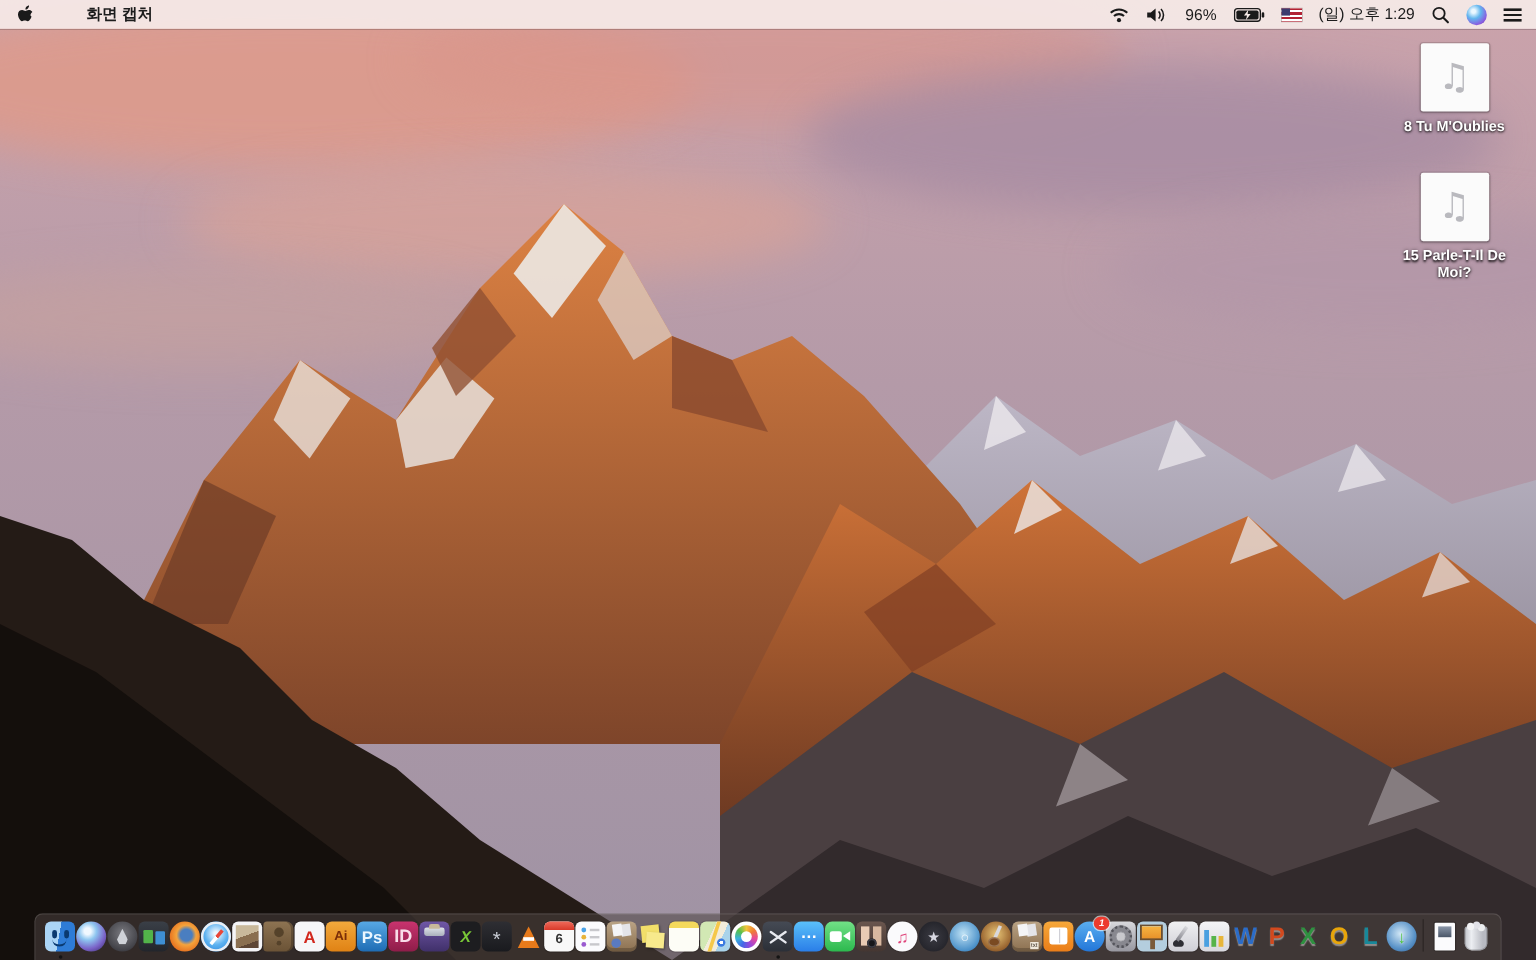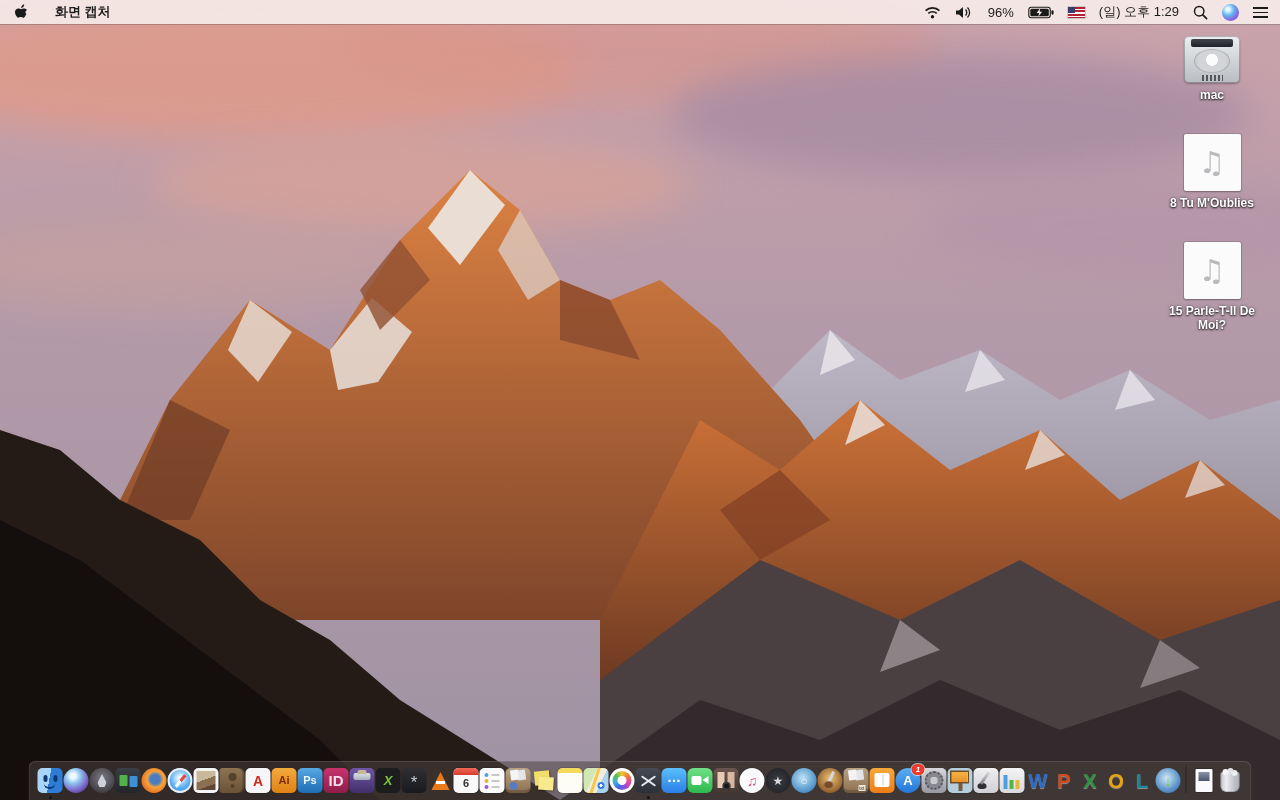--- a/index.html
+++ b/index.html
@@ -3,21 +3,21 @@
 <meta charset="utf-8">
 <style>
   html,body{margin:0;padding:0;width:1280px;height:800px;overflow:hidden;
     font-family:"Liberation Sans","DejaVu Sans",sans-serif;position:relative;background:#9f93a4;}
   
   .wallpaper{position:absolute;inset:0;z-index:0;}
   
   .menubar{position:absolute;top:0;left:0;right:0;height:24px;z-index:30;
     background:rgba(245,234,231,0.93);display:flex;align-items:center;
     font-size:13px;color:#1c1c1c;box-shadow:0 1px 0 rgba(0,0,0,0.18);}
-  .mb-left{display:flex;align-items:center;gap:0;}
+  .mb-left{display:flex;align-items:center;gap:17px;}
   .apple{padding:0 16px 0 14px;display:flex;align-items:center;cursor:default;}
   .appname{font-weight:bold;padding:0 11px;}
   .menu-item{padding:0 11px;cursor:default;}
   .mb-right{margin-left:auto;display:flex;align-items:center;gap:14px;padding-right:12px;}
   .mb-right .txt{font-size:13px;}
   .flag{width:17px;height:11px;position:relative;display:inline-block;
     background:repeating-linear-gradient(#b22234 0 1.7px,#fff 1.7px 3.4px);box-shadow:0 0 0 0.5px rgba(0,0,0,.3);}
   .flag::before{content:"";position:absolute;left:0;top:0;width:7.5px;height:6px;background:#3c3b6e;}
   .siri-orb{width:17px;height:17px;border-radius:50%;
     background:radial-gradient(circle at 35% 32%,#eaf8ff 0 10%,#62b6ee 38%,#8a5ae0 72%,#35276e);}
@@ -67,21 +67,21 @@
   .k-firefox{border-radius:50%;background:radial-gradient(circle at 55% 45%,#4a7ec0 0 25%,#f4a33c 42%,#e6701e 74%,#b44a14);}
   .k-safari{border-radius:50%;background:radial-gradient(circle at 50% 40%,#eaf6ff 0 8%,#5db2f0 48%,#1f7ad8);box-shadow:inset 0 0 0 2px #e9eef4;}
   .k-safari::after{content:"";position:absolute;left:50%;top:50%;width:3px;height:15px;
     transform:translate(-50%,-50%) rotate(40deg);background:linear-gradient(#e8473a 0 50%,#fff 50%);}
   .k-preview{background:#f4f4f6;box-shadow:0 0 0 1px rgba(0,0,0,.2);}
   .k-preview::before{content:"";position:absolute;inset:3px;background:linear-gradient(160deg,#c9b99b 0 45%,#8a6f50 45% 75%,#5e4634 75%);}
   .k-contacts{background:linear-gradient(#8d7352,#6b5336);border-radius:3px 6px 6px 3px;box-shadow:inset -2px 0 0 rgba(0,0,0,.25);}
   .k-contacts::before{content:"";position:absolute;left:9px;top:5px;width:8px;height:8px;border-radius:50%;background:#55422a;box-shadow:0 9px 0 -2px #55422a;}
   .k-acrobat{background:#f6f6f8;box-shadow:0 0 0 1px rgba(0,0,0,.15);color:#d2281e;font-weight:bold;font-size:14px;}
   .k-ai{background:linear-gradient(#f2a93c,#e08214);color:#7a2d08;font-weight:bold;font-size:11px;}
-  .k-ps{background:linear-gradient(#57a8e4,#1e6cb4);color:#eaf6ff;font-weight:bold;font-size:11px;}
+  .k-ps{background:linear-gradient(#57a8e4,#1e6cb4);color:#eaf6ff;font-weight:bold;font-size:14px;}
   .k-id{background:linear-gradient(#c8336e,#8e1d49);color:#f8dce8;font-weight:bold;font-size:15px;}
   .k-toast{background:linear-gradient(#6f57a6,#40306a);}
   .k-toast::before{content:"";position:absolute;top:5px;left:4px;width:17px;height:7px;border-radius:2px;background:linear-gradient(#dde1e8,#aab0bc);}
   .k-toast::after{content:"";position:absolute;top:2px;left:8px;width:9px;height:4px;border-radius:2px 2px 0 0;background:#c8b89a;}
   .k-xee{background:#1d1d20;color:#79c837;font-weight:bold;font-style:italic;font-size:13px;}
   .k-fan{background:linear-gradient(#2e2e33,#191a1e);color:#c8ccd4;font-size:17px;}
   .k-fan .glyph{margin-top:4px;}
   .k-vlc::before{content:"";position:absolute;bottom:3px;left:50%;transform:translateX(-50%);
     border-left:9px solid transparent;border-right:9px solid transparent;border-bottom:18px solid #e87a1a;}
   .k-vlc::after{content:"";position:absolute;bottom:9px;left:50%;transform:translateX(-50%);width:9px;height:3px;background:#fff;z-index:2;}
@@ -245,26 +245,20 @@
       <circle cx="6.2" cy="6.2" r="4.7" fill="none" stroke="#1a1a1a" stroke-width="1.5"></circle>
       <line x1="9.8" y1="9.8" x2="13.6" y2="13.6" stroke="#1a1a1a" stroke-width="1.7" stroke-linecap="round"></line>
     </svg>
     <span class="siri-orb"></span>
     <span class="bars"></span>
   </div>
 </div>
 
 <div class="dicons">
     <div class="dicon">
-      <div class="hd">
-        <i class="hd-vent"></i>
-      </div>
-      <div class="dlabel">mac</div>
-    </div>
-    <div class="dicon">
       <div class="audio">
         <span class="note">♫</span>
       </div>
       <div class="dlabel">8 Tu M'Oublies</div>
     </div>
     <div class="dicon">
       <div class="audio">
         <span class="note">♫</span>
       </div>
       <div class="dlabel">15 Parle-T-Il De Moi?</div>

